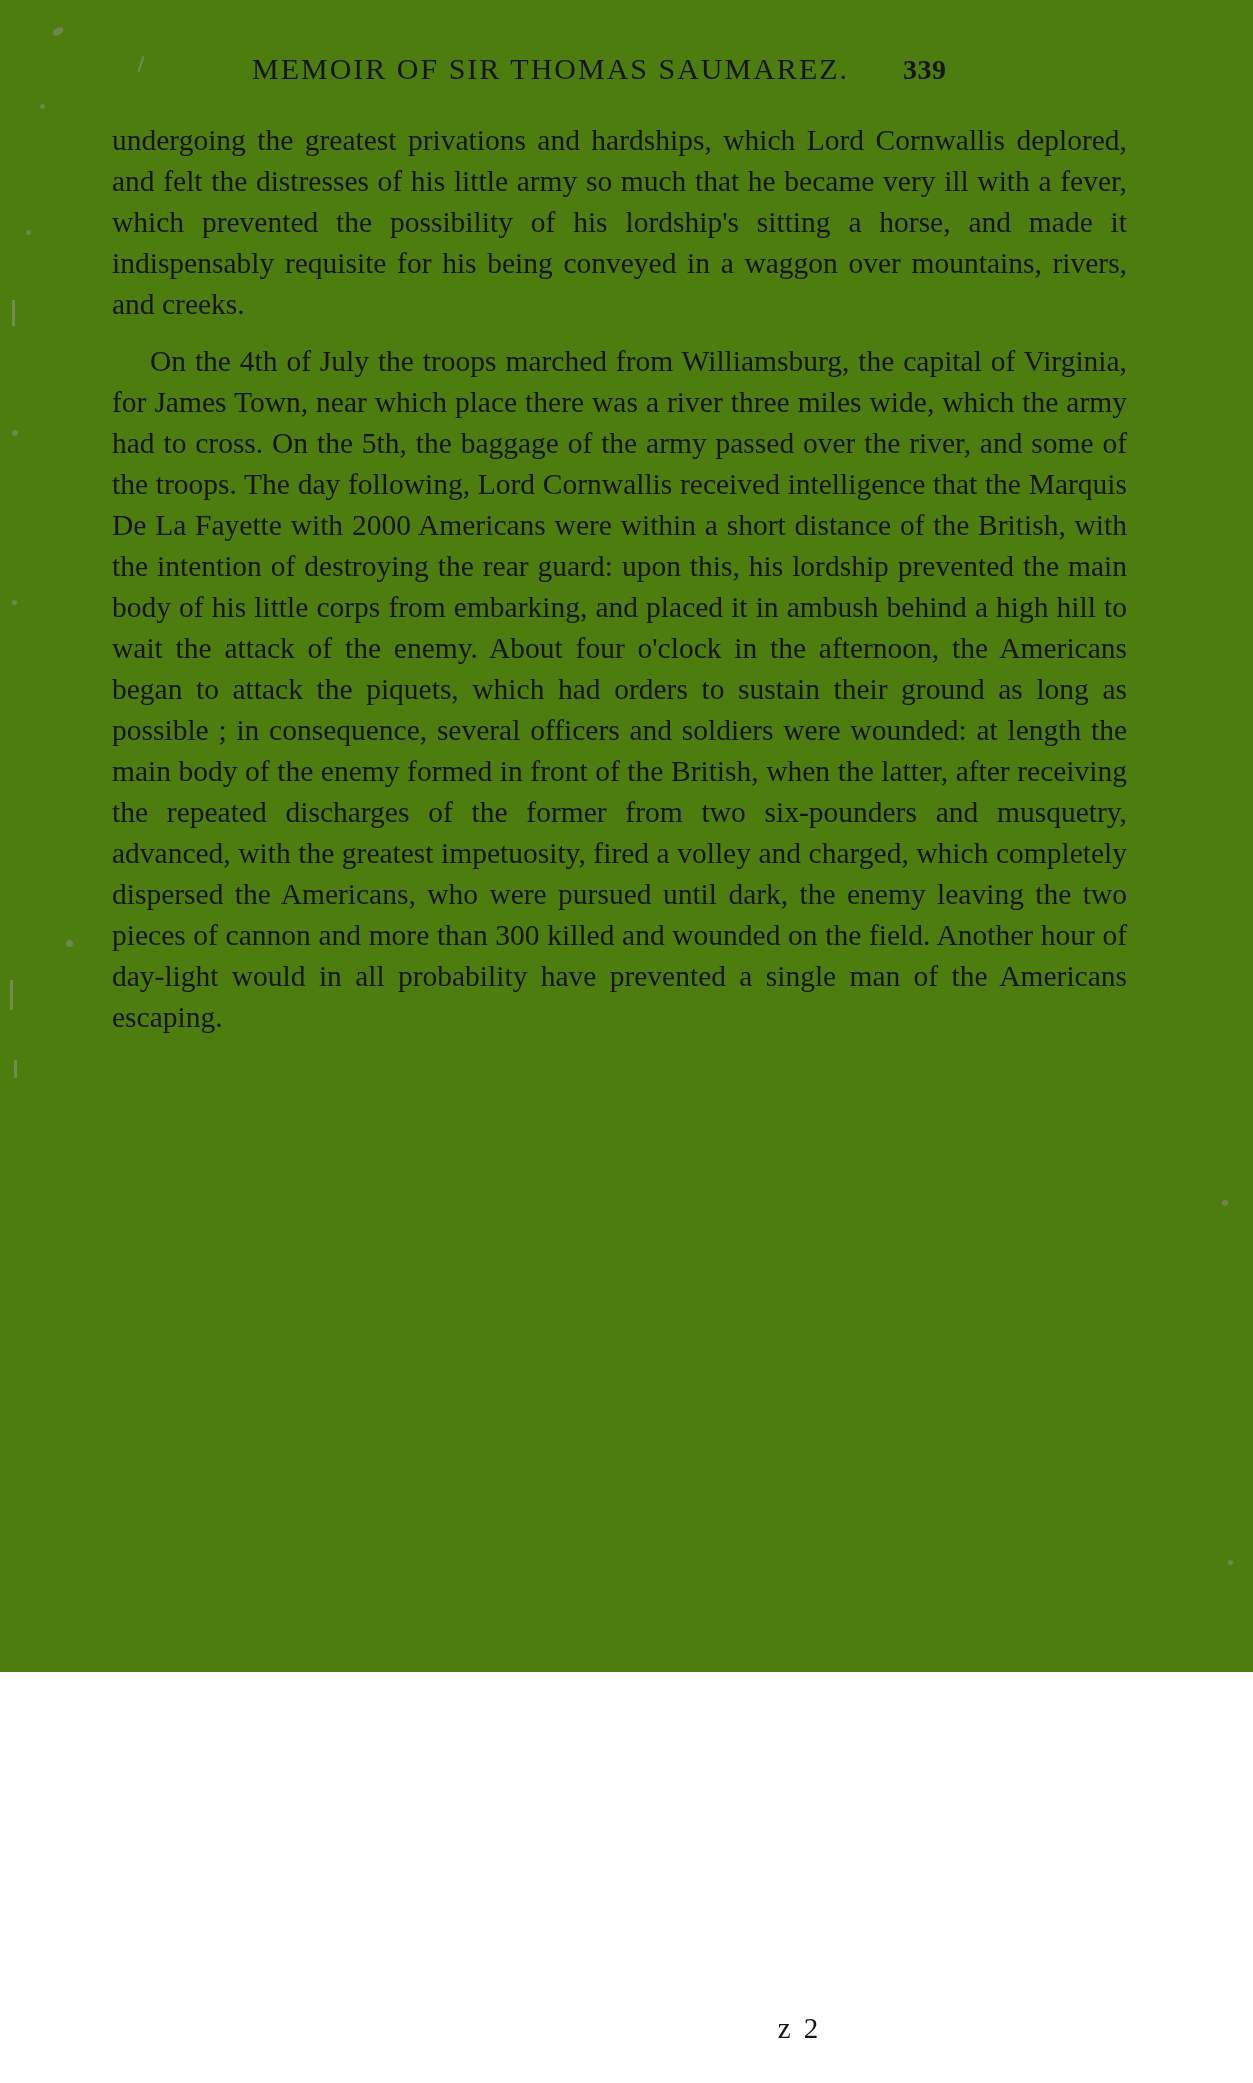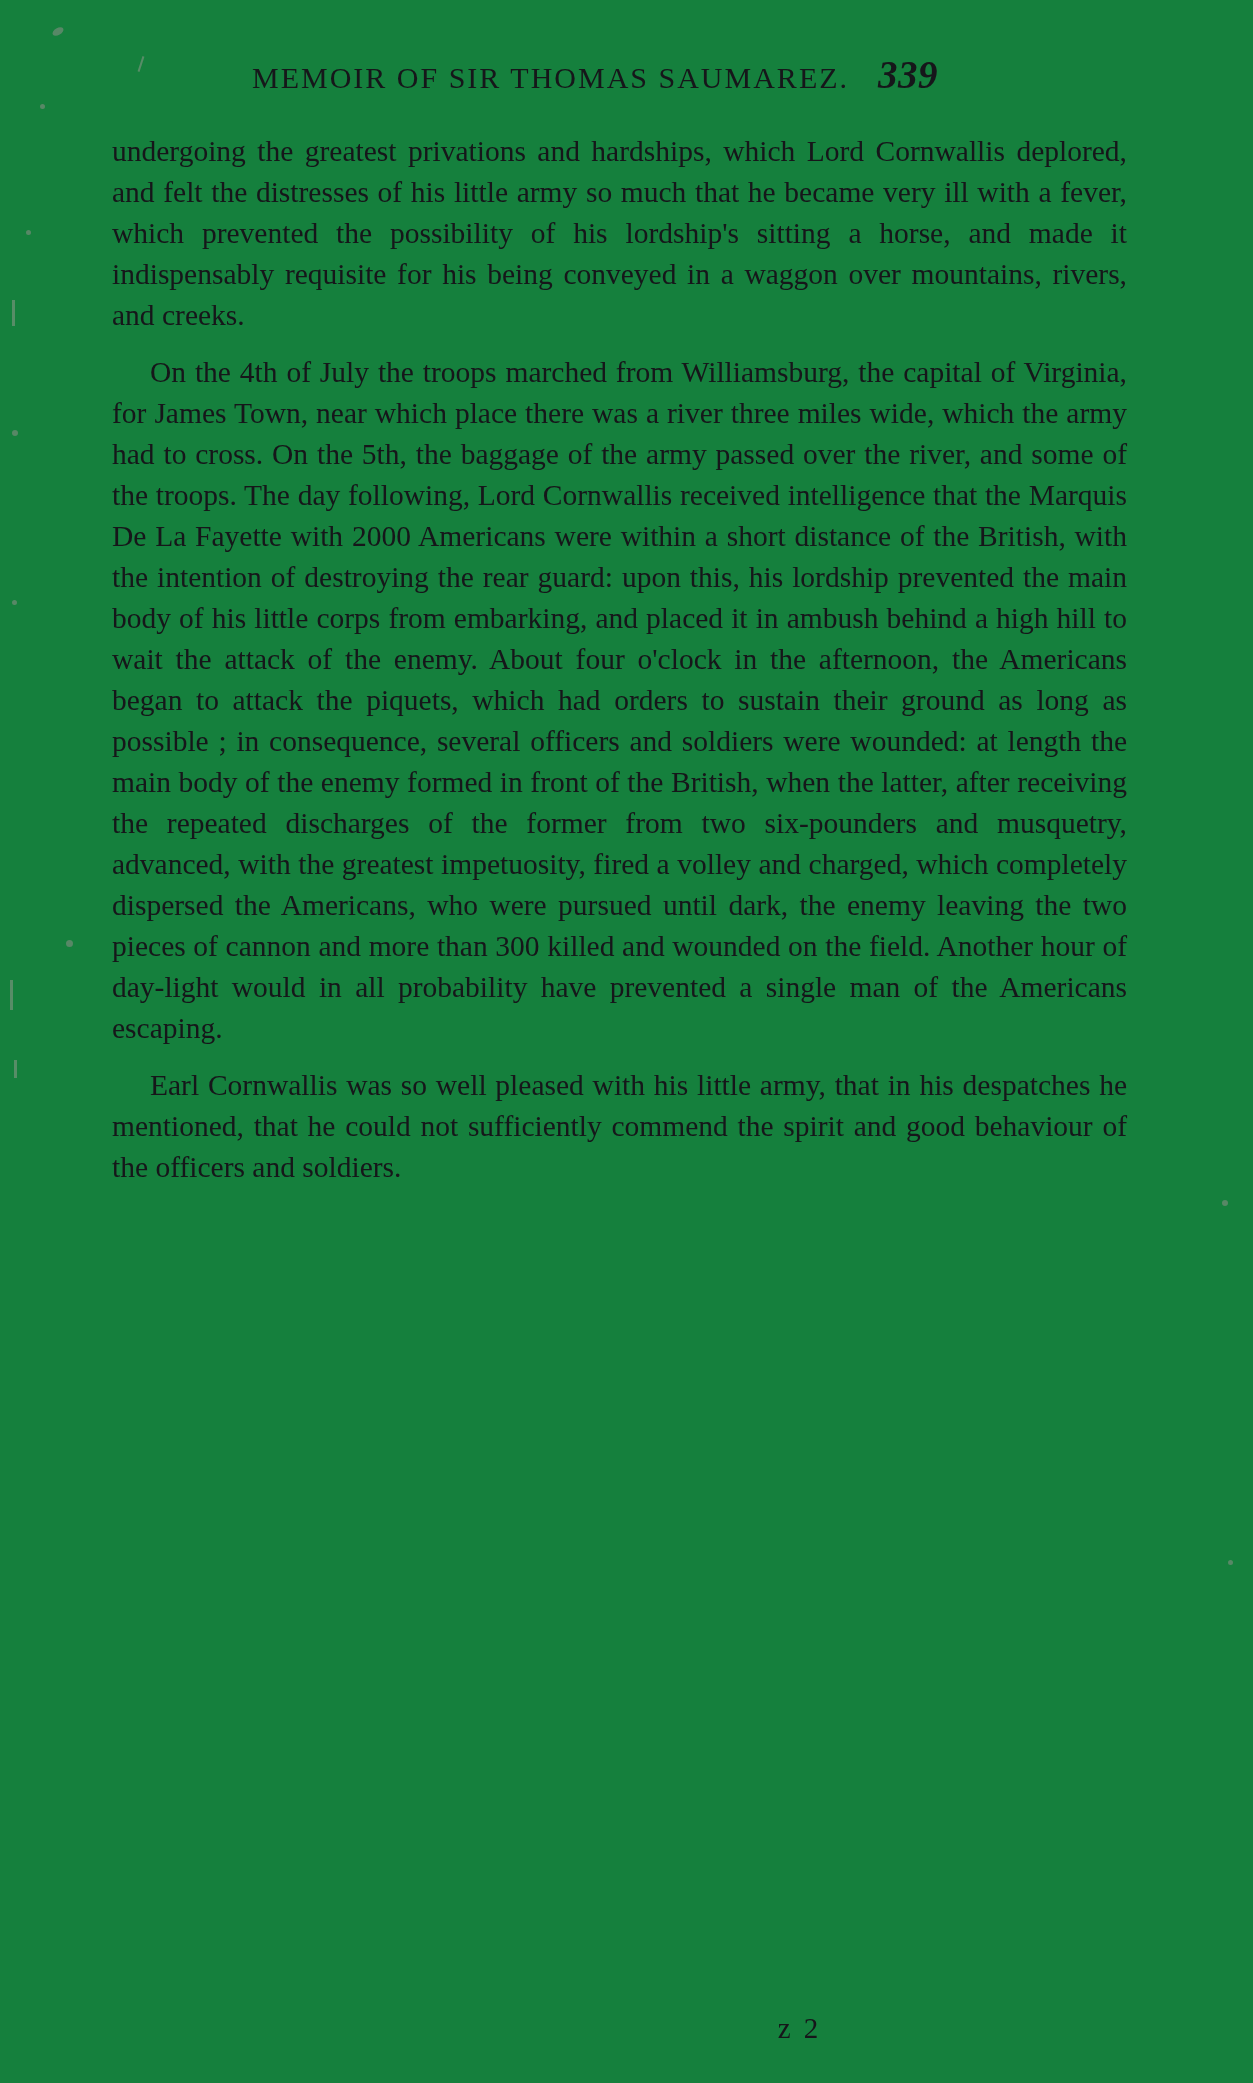--- a/index.html
+++ b/index.html
@@ -10,22 +10,22 @@
     width: 1253px;
     height: 2083px;
     background: #ffffff;
     font-family: "Liberation Serif", serif;
     color: #16161a;
     overflow: hidden;
   }
   .page {
     position: relative;
     width: 1253px;
-    height: 2083px;
-    background: #15803d;
+    height: 1672px;
+    background: #4d7c0f;
   }
   
   .speck {
     position: absolute;
     background: #8e8e88;
     border-radius: 50%;
     opacity: .55;
   }
   .tick {
     position: absolute;
@@ -46,25 +46,24 @@
     margin-bottom: 34px;
   }
   .running-title {
     font-size: 30px;
     letter-spacing: 2.0px;
     font-variant: small-caps;
     text-transform: uppercase;
     white-space: nowrap;
   }
   .page-number {
-    font-size: 39px;
+    font-size: 28px;
     font-weight: bold;
-    margin-left: 29px;
+    margin-left: 54px;
     letter-spacing: 0.5px;
-    font-style: italic;
   }
   .body-text {
     font-size: 29.5px;
     line-height: 41px;
     text-align: justify;
     text-justify: inter-word;
     width: 1015px;
   }
   .body-text p {
     margin: 0;
@@ -106,19 +105,18 @@
   <div class="content">
 
     <div class="running-head">
       <span class="running-title">Memoir of Sir Thomas Saumarez.</span>
       <span class="page-number">339</span>
     </div>
 
     <div class="body-text">
       <p>undergoing the greatest privations and hardships, which Lord Cornwallis deplored, and felt the distresses of his little army so much that he became very ill with a fever, which prevented the possibility of his lordship's sitting a horse, and made it indispensably requisite for his being conveyed in a waggon over mountains, rivers, and creeks.</p>
       <p class="indent">On the 4th of July the troops marched from Williamsburg, the capital of Virginia, for James Town, near which place there was a river three miles wide, which the army had to cross.   On the 5th, the baggage of the army passed over the river, and some of the troops.   The day following, Lord Cornwallis received intelligence that the Marquis De La Fayette with 2000 Americans were within a short distance of the British, with the intention of destroying the rear guard: upon this, his lordship prevented the main body of his little corps from embarking, and placed it in ambush behind a high hill to wait the attack of the enemy. About four o'clock in the afternoon, the Americans began to attack the piquets, which had orders to sustain their ground as long as possible ; in consequence, several officers and soldiers were wounded: at length the main body of the enemy formed in front of the British, when the latter, after receiving the repeated discharges of the former from two six-pounders and musquetry, advanced, with the greatest impetuosity, fired a volley and charged, which completely dispersed the Americans, who were pursued until dark, the enemy leaving the two pieces of cannon and more than 300 killed and wounded on the field.   Another hour of day-light would in all probability have prevented a single man of the Americans escaping.</p>
-      <p class="indent">Earl Cornwallis was so well pleased with his little army, that in his despatches he mentioned, that he could not sufficiently commend the spirit and good behaviour of the officers and soldiers.</p>
     </div>
 
     <div class="signature">z 2</div>
 
   </div>
 </div>
 
 </body></html>

